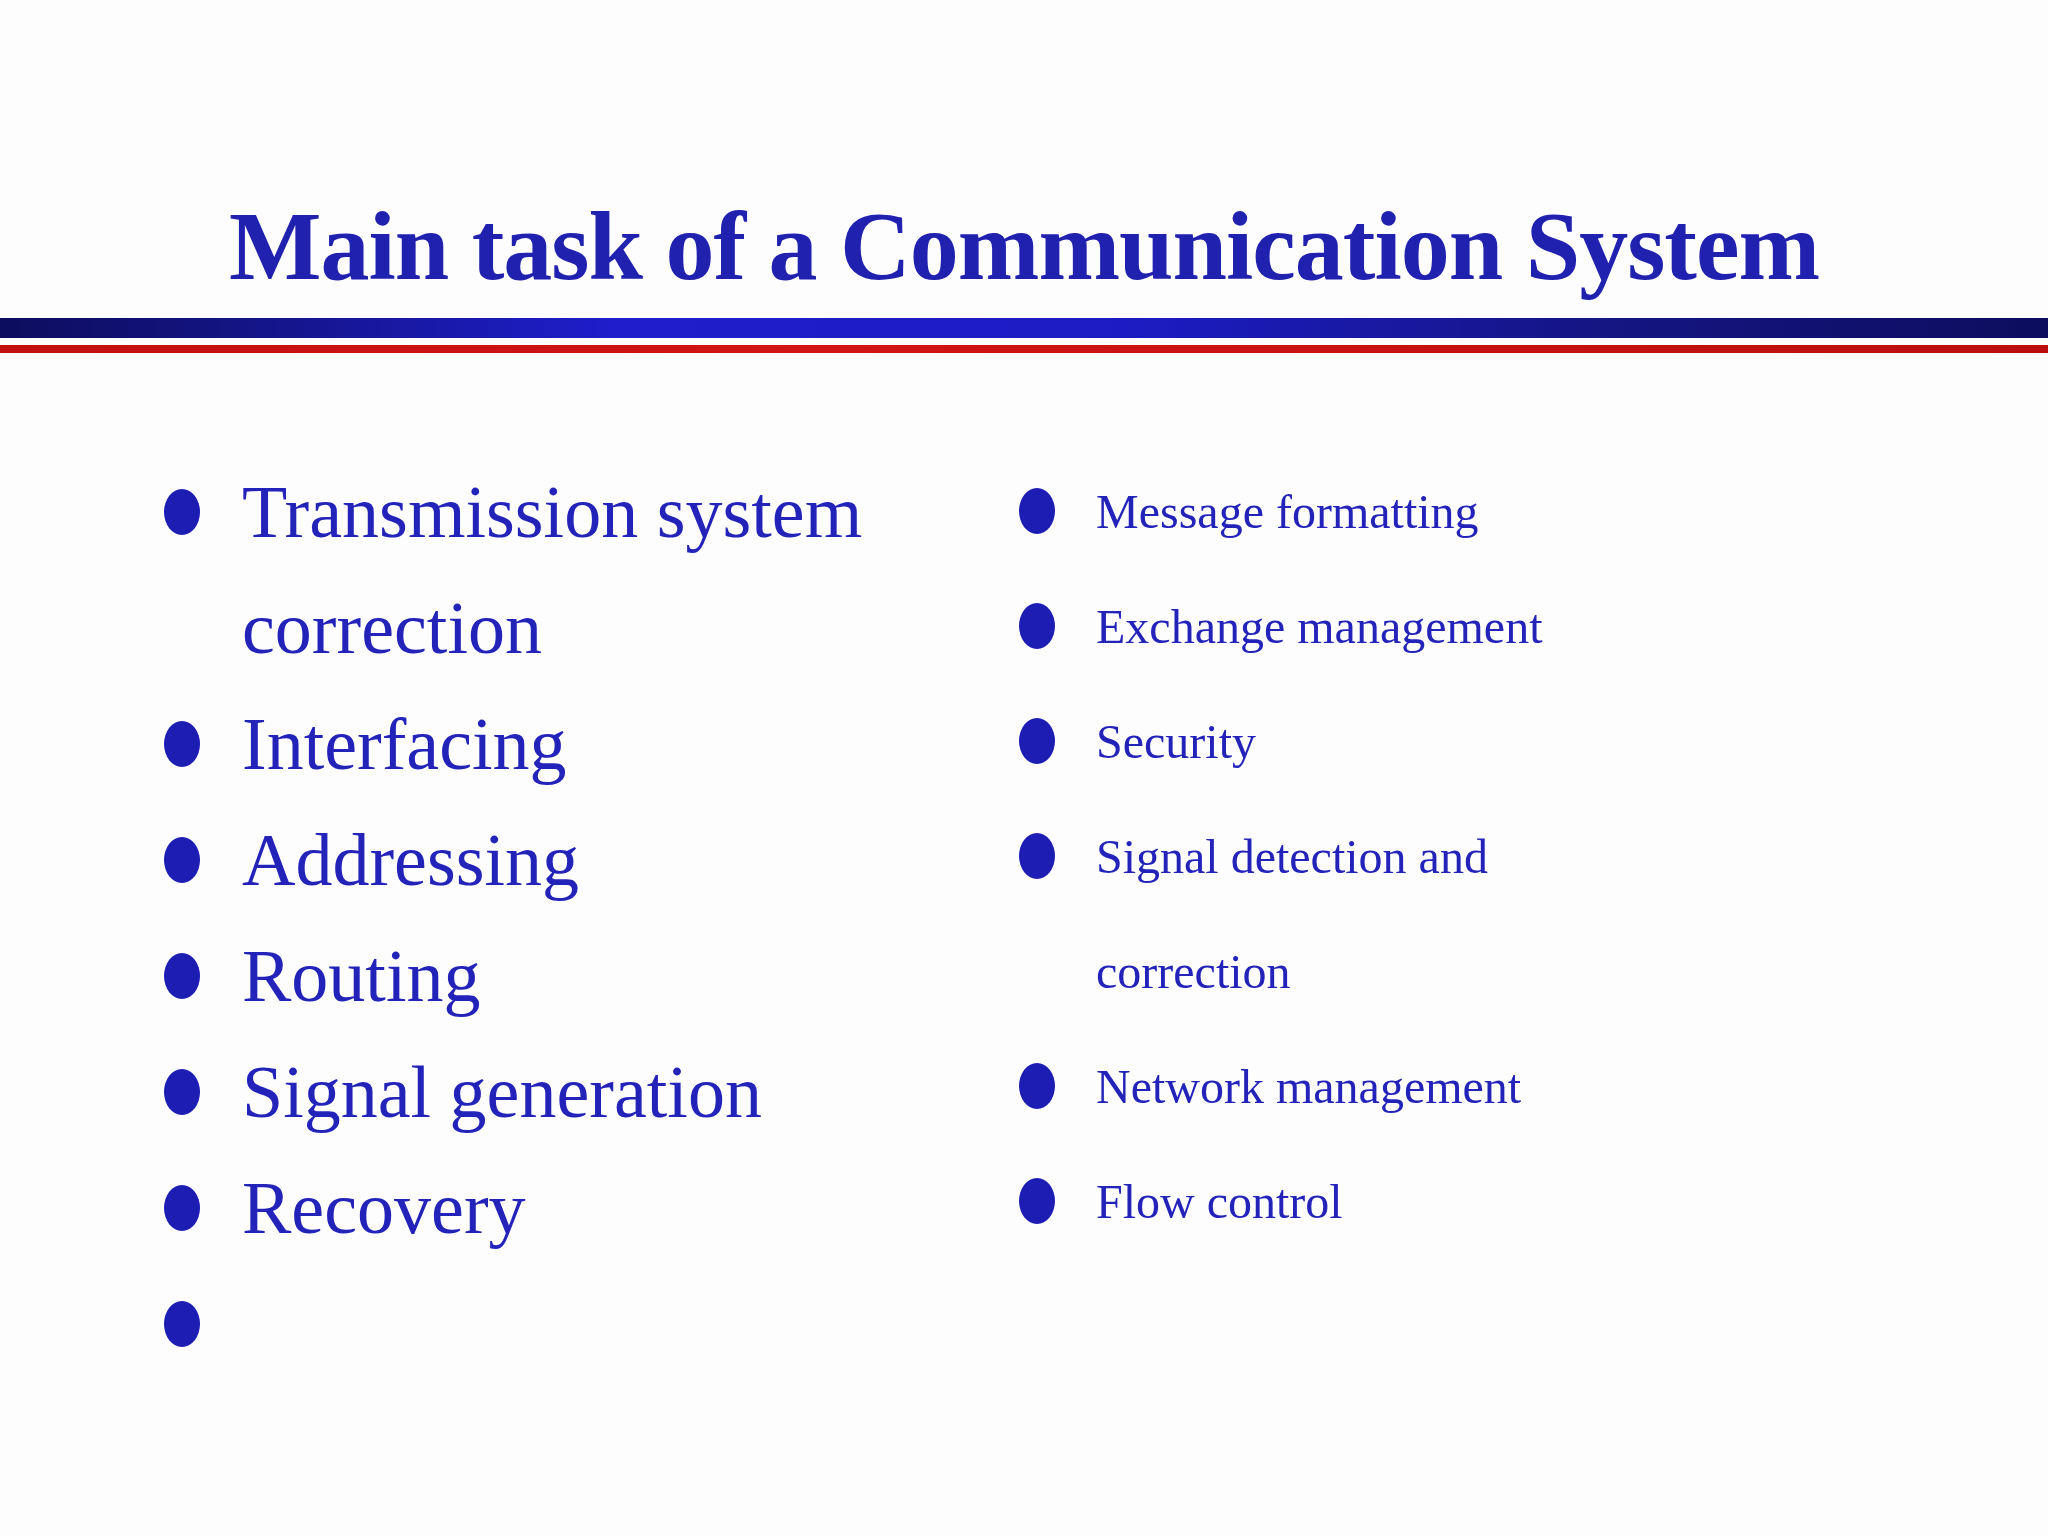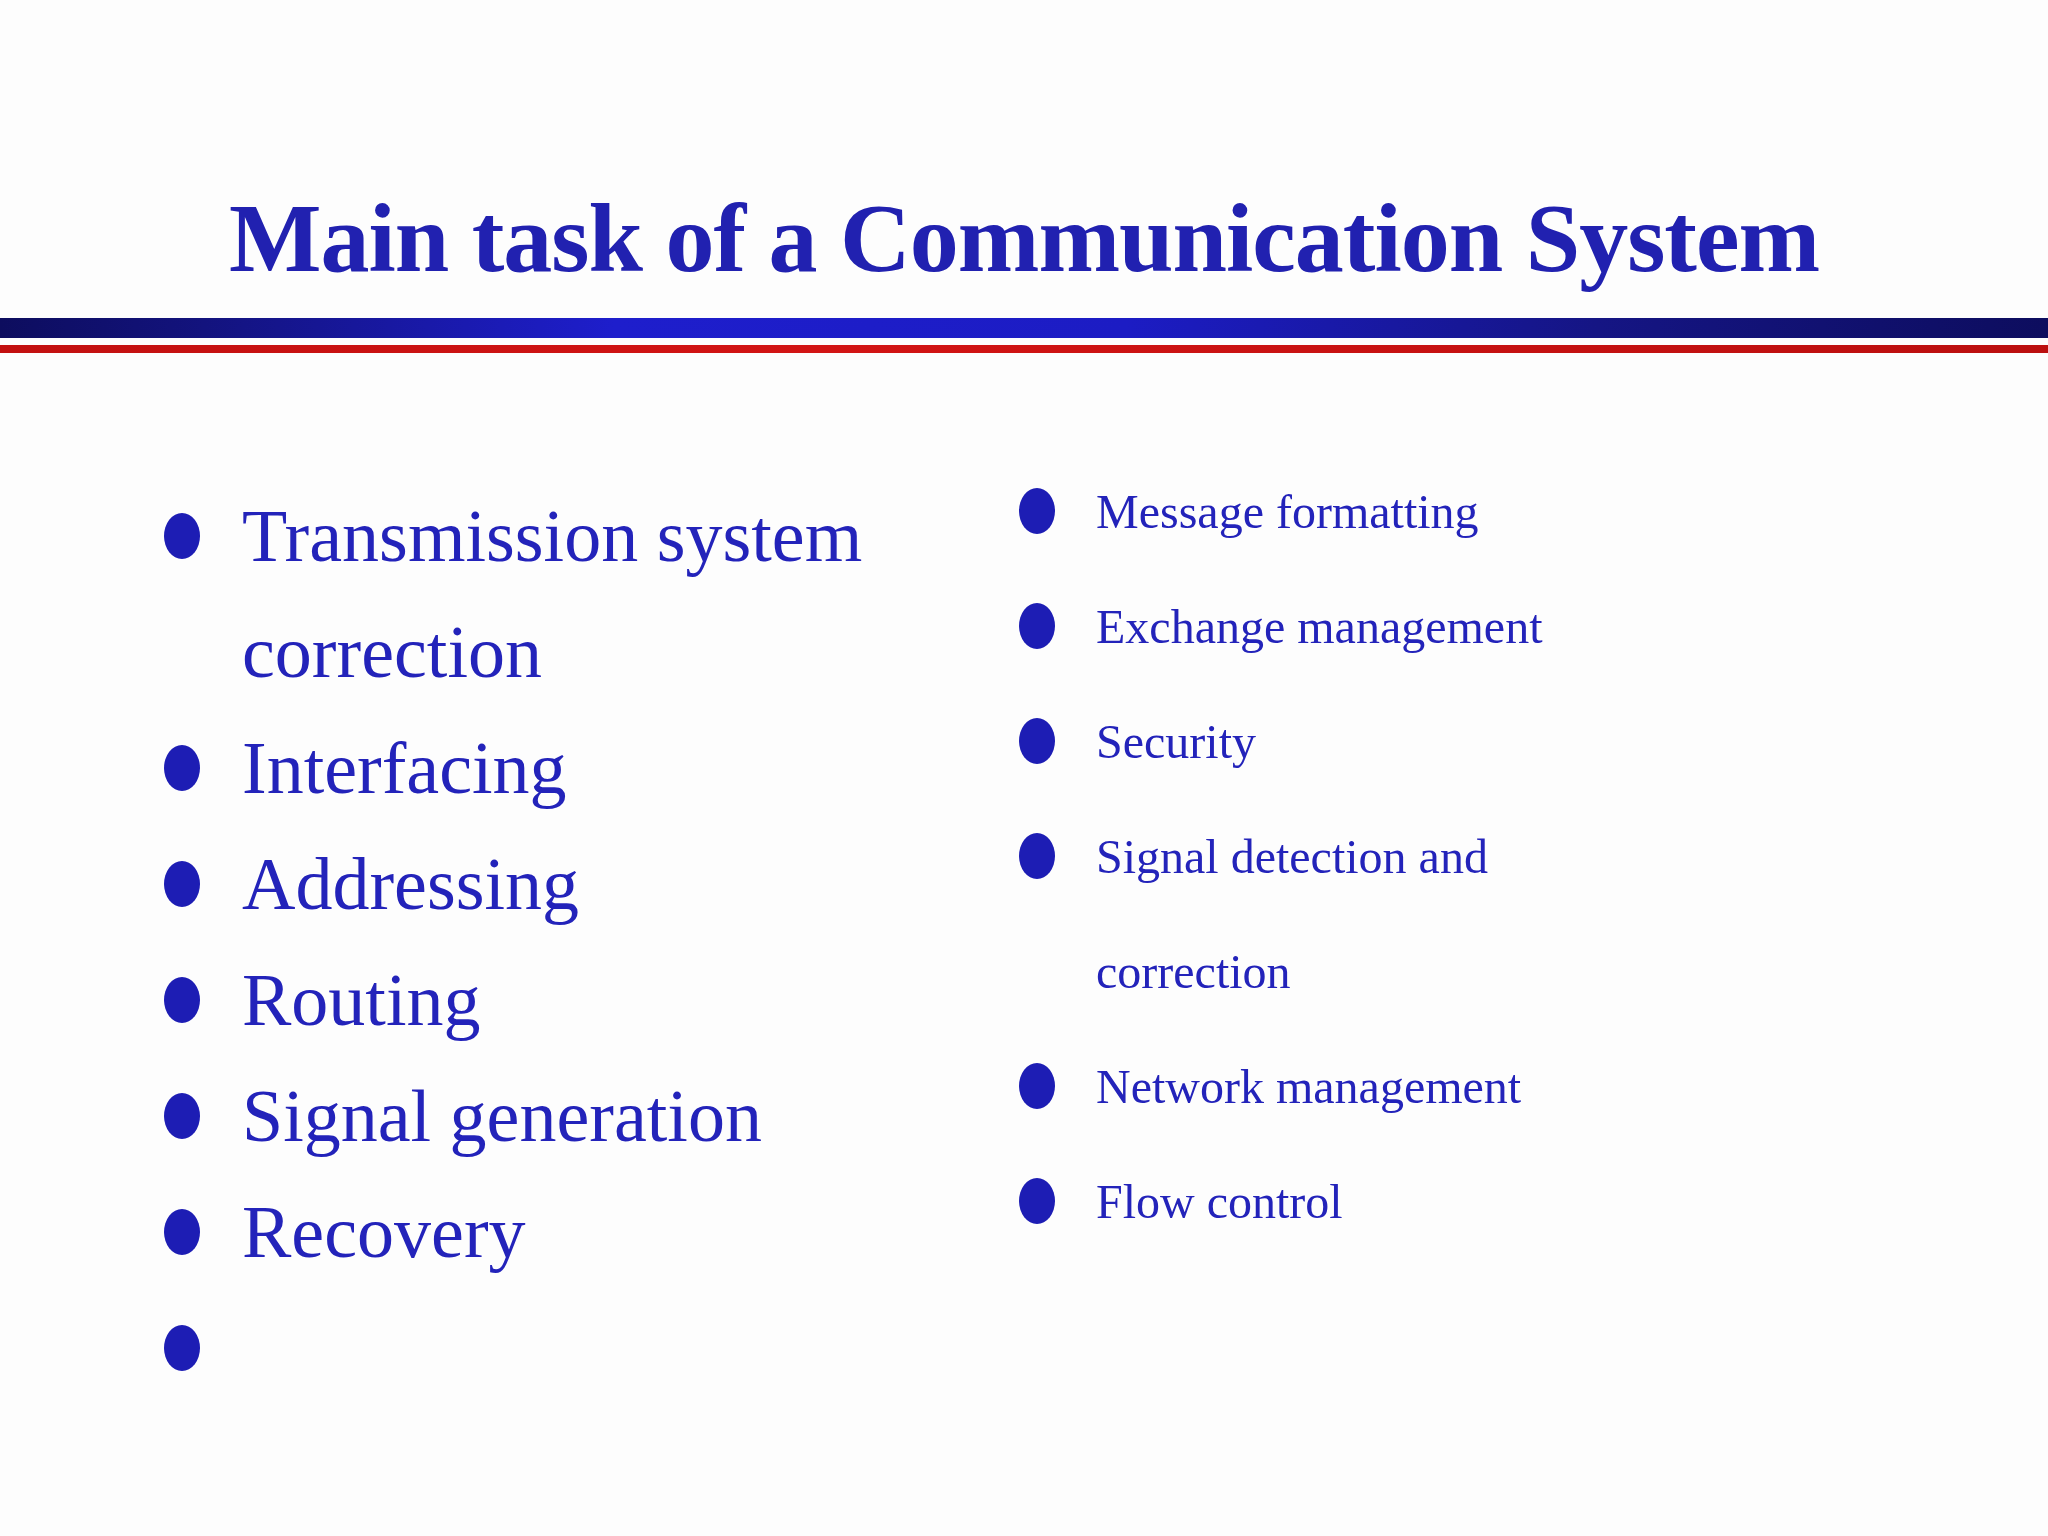--- a/index.html
+++ b/index.html
@@ -12,21 +12,21 @@
     height: 1536px;
     background: var(--bg, #FDFDFD);
     overflow: hidden;
     font-family: "Liberation Serif", "DejaVu Serif", serif;
   }
   .title {
     position: absolute;
     left: 0;
     right: 0;
     top: 186px;
-    margin: 0;
+    margin: 8px;
     text-align: center;
     font-size: 98px;
     line-height: 104px;
     font-weight: bold;
     letter-spacing: -1px;
     color: var(--title-color, #2121B0);
     white-space: nowrap;
   }
   .rule {
     position: absolute;
@@ -51,21 +51,21 @@
   }
   ul.col {
     position: absolute;
     margin: 0;
     padding: 0;
     list-style: none;
     color: var(--text-color, #2323BA);
   }
   .col-left {
     left: 164px;
-    top: 478px;
+    top: 454px;
     width: 830px;
     font-size: 74px;
     line-height: 116px;
   }
   .col-right {
     left: 1019px;
     top: 454px;
     width: 780px;
     font-size: 48px;
     line-height: 115px;

